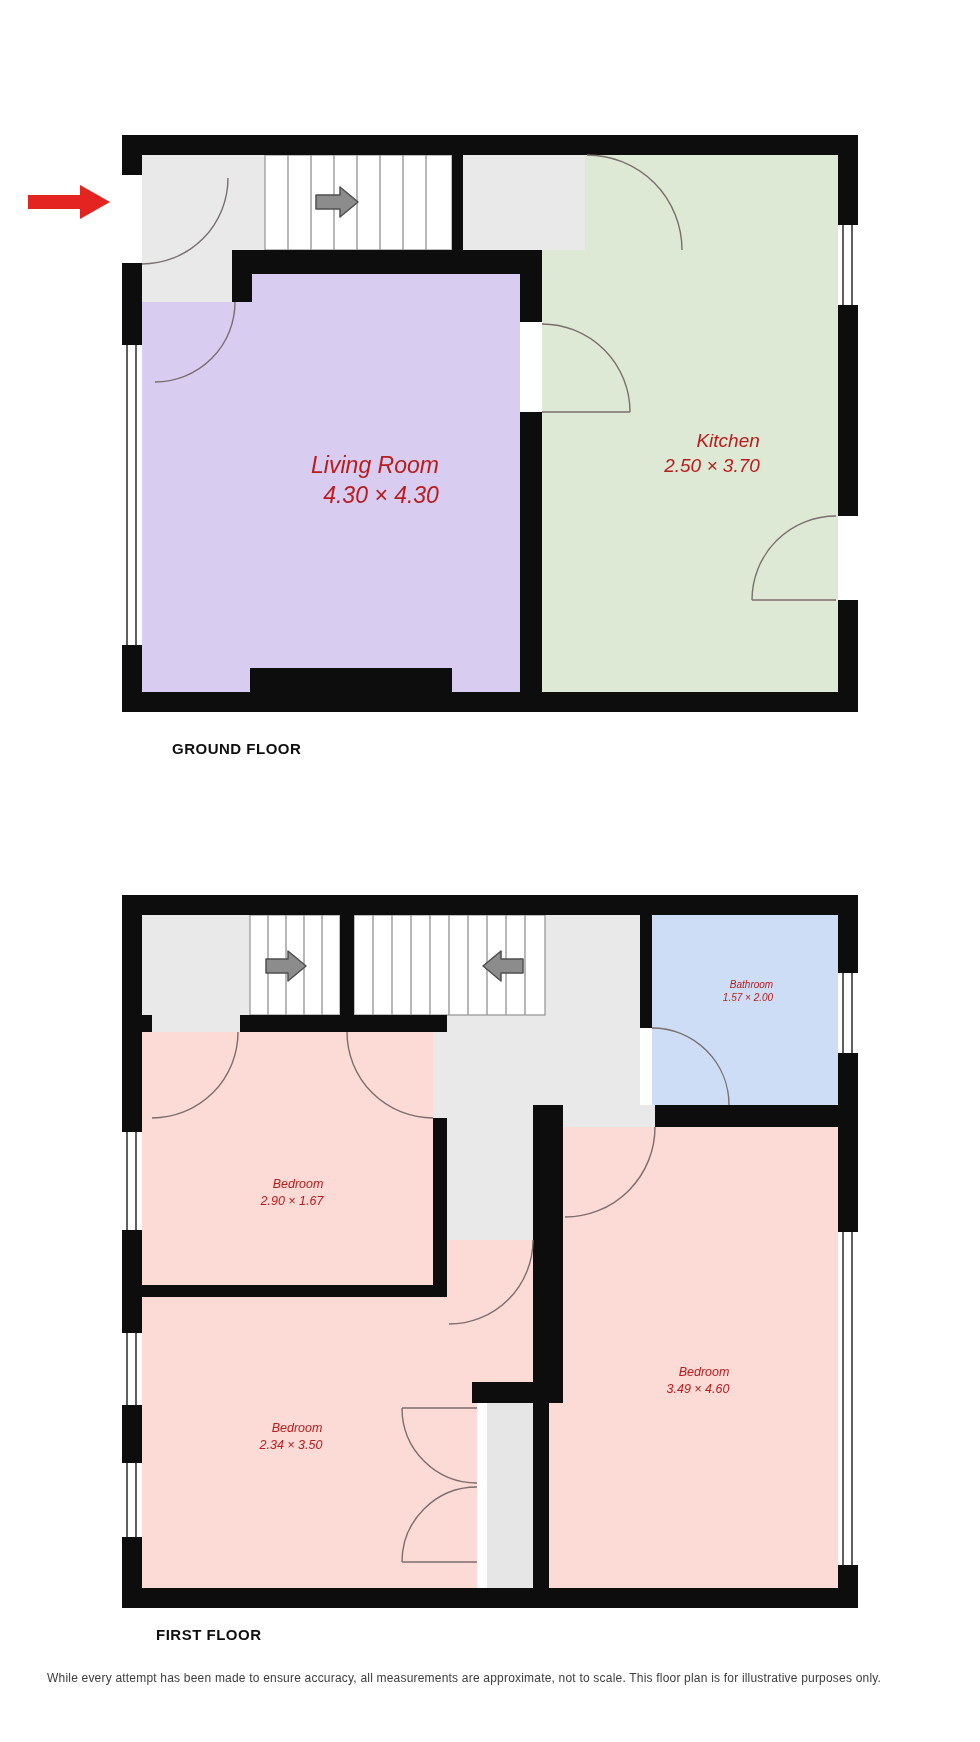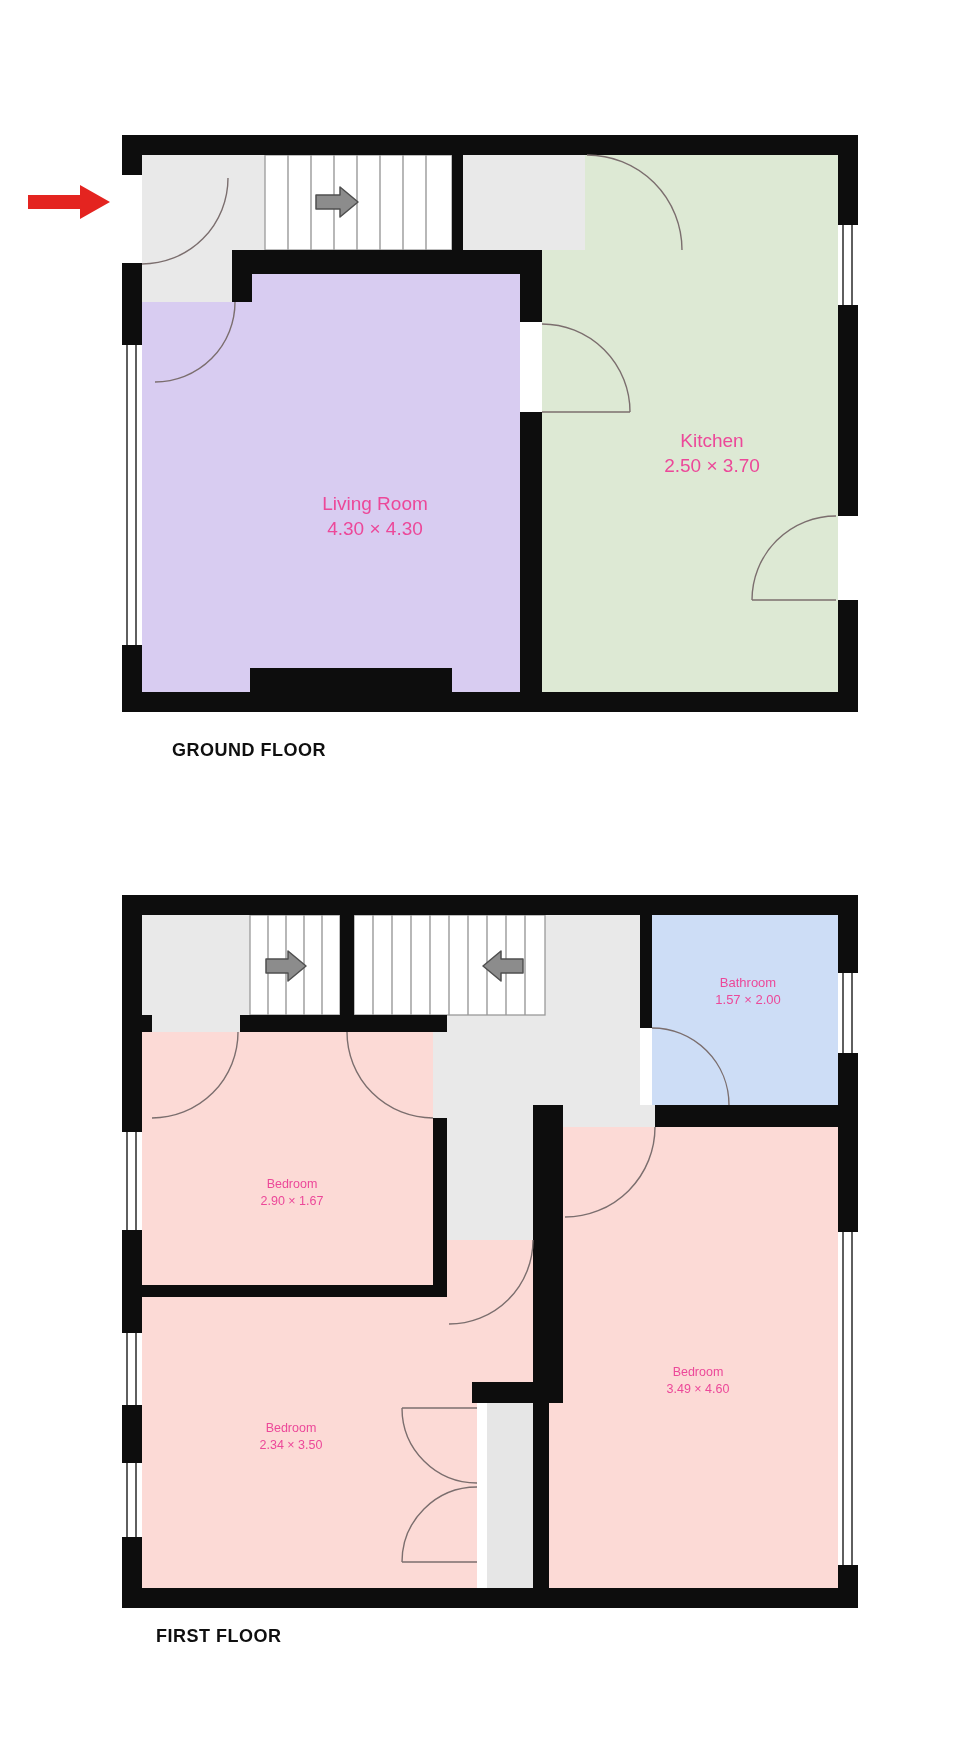--- a/index.html
+++ b/index.html
@@ -6,23 +6,23 @@
   #canvas{position:relative;width:980px;height:1742px;background:#ffffff;overflow:hidden;
           font-family:"Liberation Sans",sans-serif;}
   #plan-svg{position:absolute;left:0;top:0;}
   .wall{fill:#0d0d0d;}
   .stair-box{fill:#ffffff;stroke:#9a9a9a;stroke-width:1.3;}
   .treads{stroke:#9a9a9a;stroke-width:1.4;fill:none;}
   .arc{stroke:#7b6e6e;stroke-width:1.4;fill:none;}
   .leaf{stroke:#7b6e6e;stroke-width:1.4;}
   .win{stroke:#2b2b2b;stroke-width:1.5;}
   .arrow-outline{stroke:#4f4f4f;stroke-width:1.5;stroke-linejoin:round;}
-  .room-label{position:absolute;transform:translate(-50%,-50%);text-align:center;
-              color:#ec4899;line-height:1.32;white-space:nowrap;}
-  .floor-label{position:absolute;font-size:18px;font-weight:600;letter-spacing:0.5px;
+  .room-label{position:absolute;transform:translate(-50%,-50%);text-align:right;
+              color:#b91c1c;line-height:1.32;white-space:nowrap;font-style:italic;}
+  .floor-label{position:absolute;font-size:15px;font-weight:600;letter-spacing:0.5px;
                color:#0f0f0f;white-space:nowrap;}
   .disclaimer{position:absolute;font-size:12px;letter-spacing:0.2px;color:#3d3d3d;white-space:nowrap;}
 </style>
 </head>
 <body>
 
 <div id="canvas">
 
   <svg id="plan-svg" width="980" height="1742" viewBox="0 0 980 1742">
 
@@ -141,21 +141,21 @@
         <path class="arc" d="M655,1127 A90,90 0 0 1 565,1217"></path>
         <path class="arc" d="M652,1028 A77,77 0 0 1 729,1105"></path>
         <line class="leaf" x1="477" y1="1408" x2="402" y2="1408"></line>
         <path class="arc" d="M402,1408 A75,75 0 0 0 477,1483"></path>
         <line class="leaf" x1="477" y1="1562" x2="402" y2="1562"></line>
         <path class="arc" d="M402,1562 A75,75 0 0 1 477,1487"></path>
       </g>
     </g>
   </svg>
 
-  <div class="room-label" style="left:375px;top:516px;font-size:19px">
+  <div class="room-label" style="left:375px;top:480px;font-size:23px">
     <div>Living Room</div>
     <div>4.30 × 4.30</div>
   </div>
 
   <div class="room-label" style="left:712px;top:453px;font-size:19px">
     <div>Kitchen</div>
     <div>2.50 × 3.70</div>
   </div>
 
   <div class="room-label" style="left:292px;top:1192px;font-size:12.5px">
@@ -166,22 +166,23 @@
   <div class="room-label" style="left:291px;top:1436px;font-size:12.5px">
     <div>Bedroom</div>
     <div>2.34 × 3.50</div>
   </div>
 
   <div class="room-label" style="left:698px;top:1380px;font-size:12.5px">
     <div>Bedroom</div>
     <div>3.49 × 4.60</div>
   </div>
 
-  <div class="room-label" style="left:748px;top:991px;font-size:13px">
+  <div class="room-label" style="left:748px;top:991px;font-size:10px">
     <div>Bathroom</div>
     <div>1.57 × 2.00</div>
   </div>
 
   <div class="floor-label" style="left:172px;top:740px">GROUND FLOOR</div>
 
   <div class="floor-label" style="left:156px;top:1626px">FIRST FLOOR</div>
 
+  <div class="disclaimer" style="left:47px;top:1671px">While every attempt has been made to ensure accuracy, all measurements are approximate, not to scale. This floor plan is for illustrative purposes only.</div>
 </div>
 
 </body></html>

